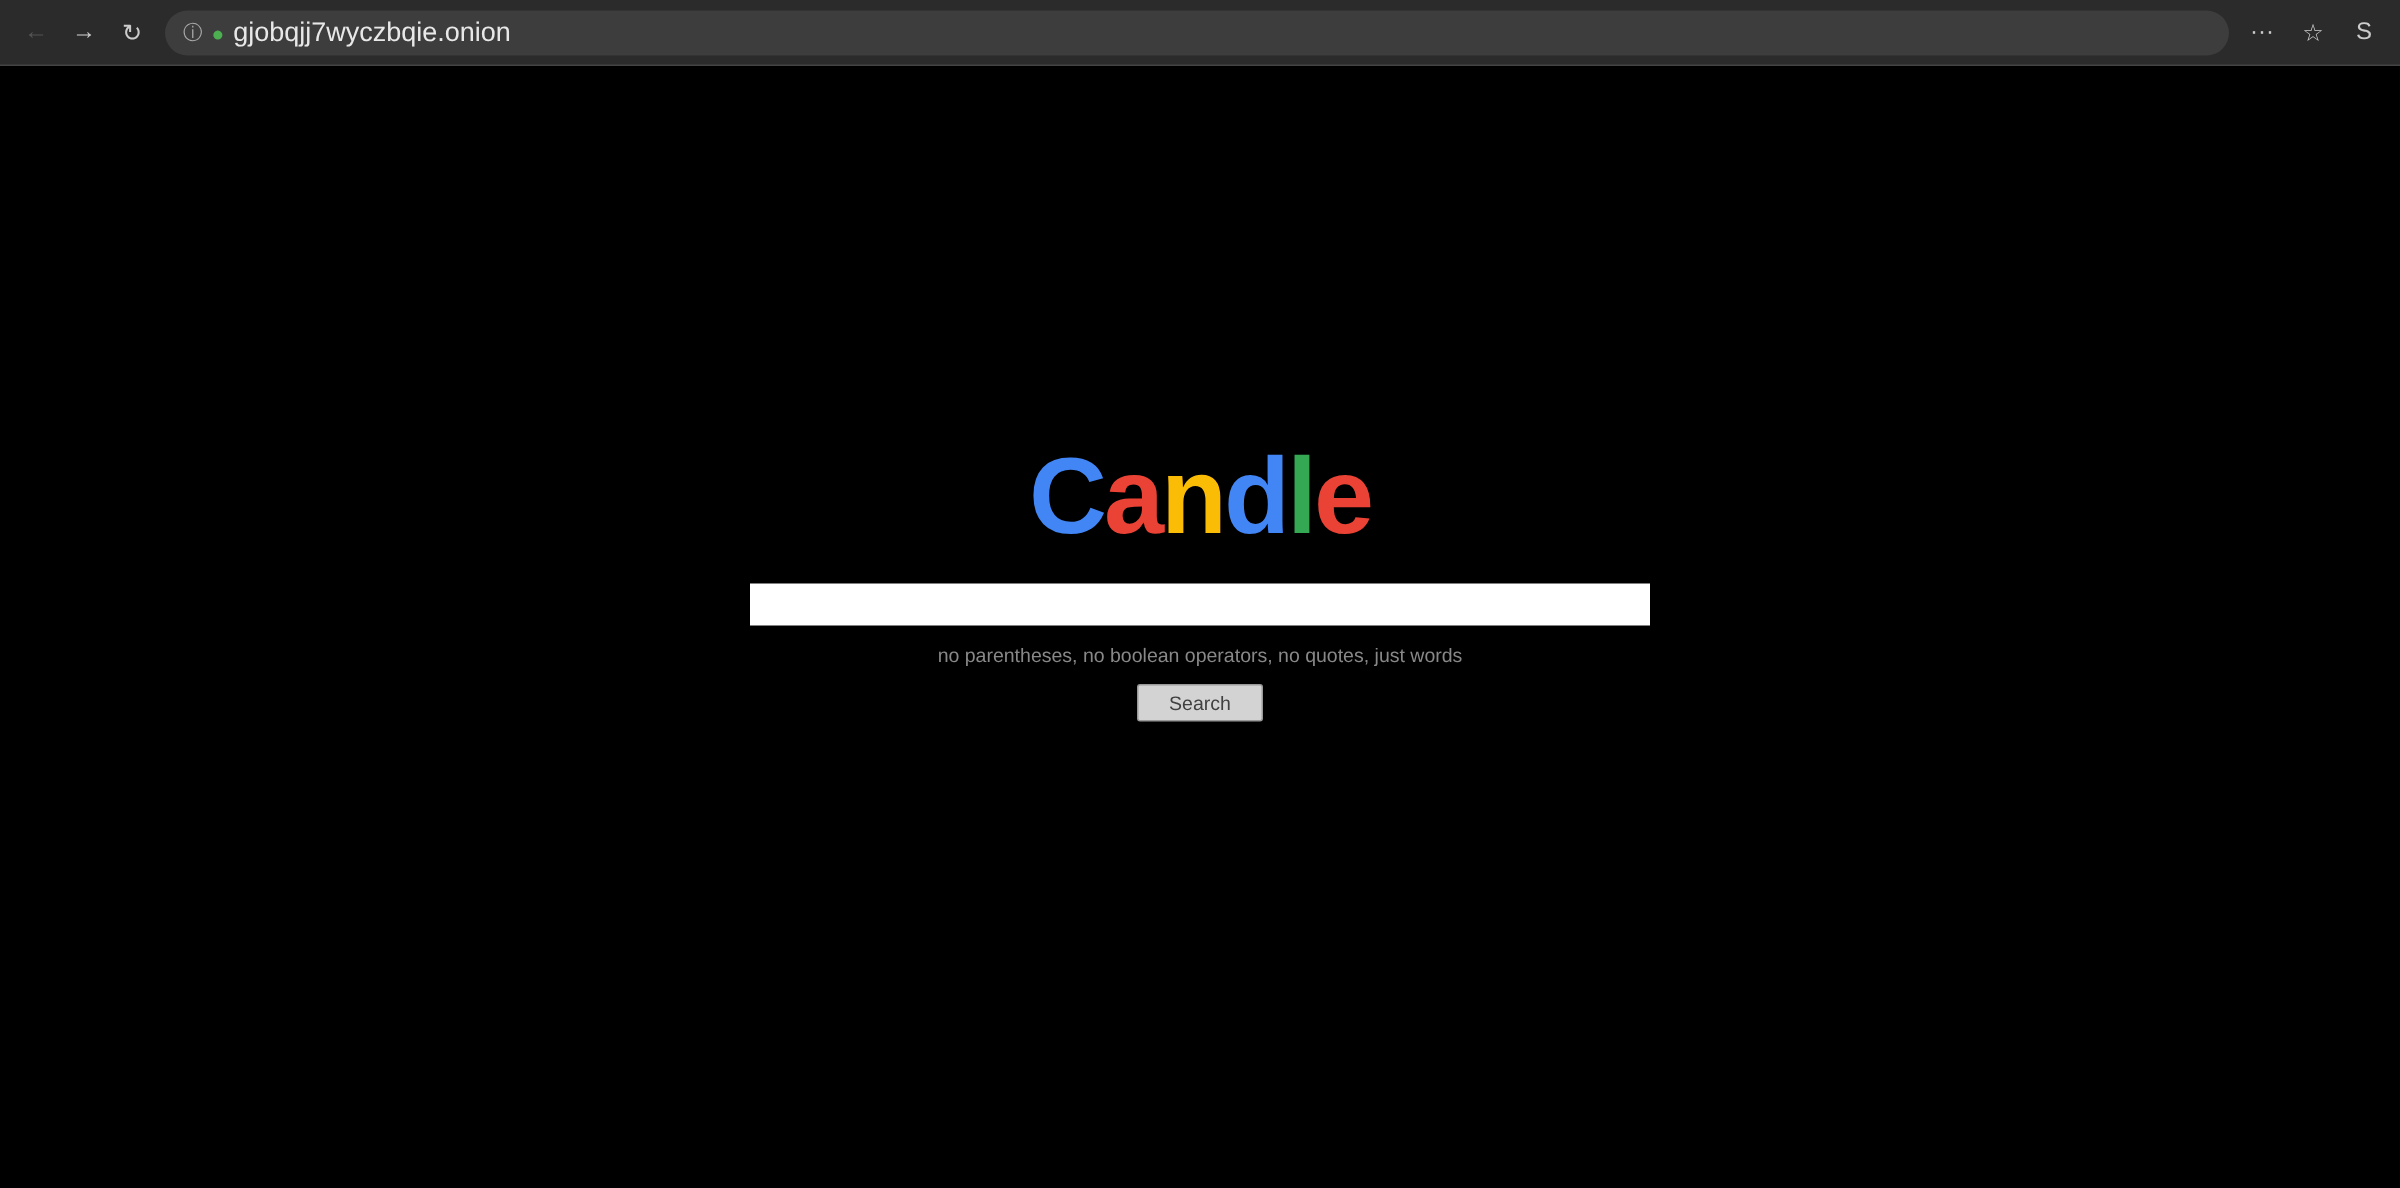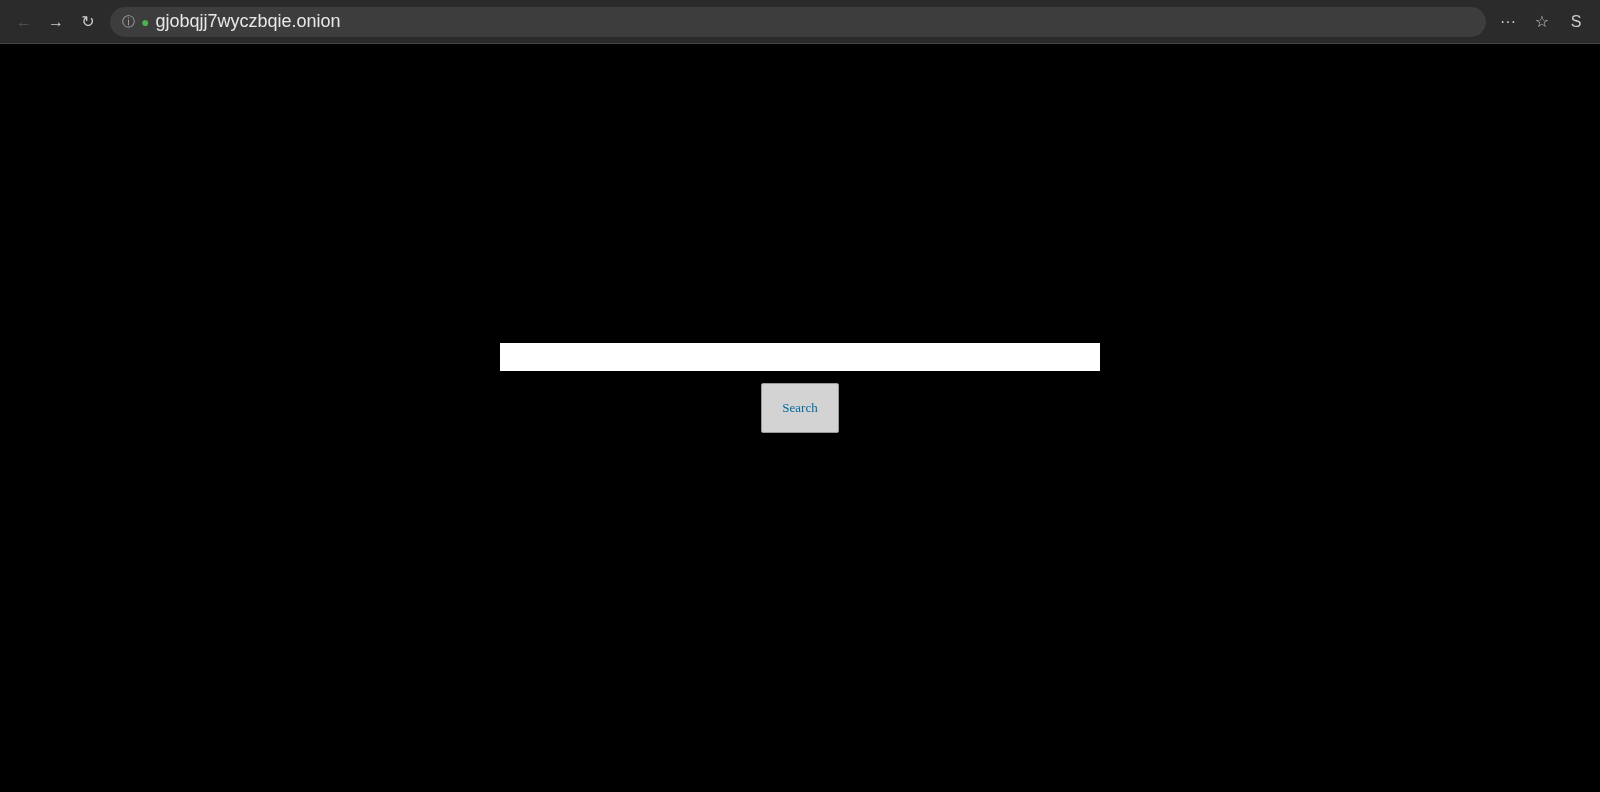--- a/index.html
+++ b/index.html
@@ -146,26 +146,25 @@
 
     .search-hint {
       color: #888;
       font-size: 13px;
       text-align: center;
     }
 
     .search-button {
       background: #d3d3d3;
       border: 1px solid #999;
-      color: #0369a1;
-      padding: 16px 20px;
+      color: #404040;
+      padding: 4px 20px;
       font-size: 13px;
       cursor: pointer;
       border-radius: 2px;
-      font-family: Liberation Serif, serif;
     }
   </style>
 </head>
 <body>
 
 <div class="browser-chrome">
   <div class="browser-nav-buttons">
     <button class="nav-btn disabled" title="Back">←</button>
     <button class="nav-btn" title="Forward">→</button>
     <button class="nav-btn" title="Reload">↻</button>
@@ -180,20 +179,24 @@
   <div class="browser-actions">
     <button class="browser-action-btn">···</button>
     <button class="browser-action-btn">☆</button>
     <button class="browser-action-btn">S</button>
   </div>
 </div>
 
 <div class="page-content">
   <div class="search-container">
 
+    <div class="site-logo">
+      <span class="logo-C">C</span><span class="logo-a">a</span><span class="logo-n">n</span><span class="logo-d">d</span><span class="logo-l">l</span><span class="logo-e">e</span>
+    </div>
 
     <input type="text" class="search-input" style="">
 
+    <span class="search-hint">no parentheses, no boolean operators, no quotes, just words</span>
 
     <button class="search-button">Search</button>
 
   </div>
 </div>
 
 </body></html>

